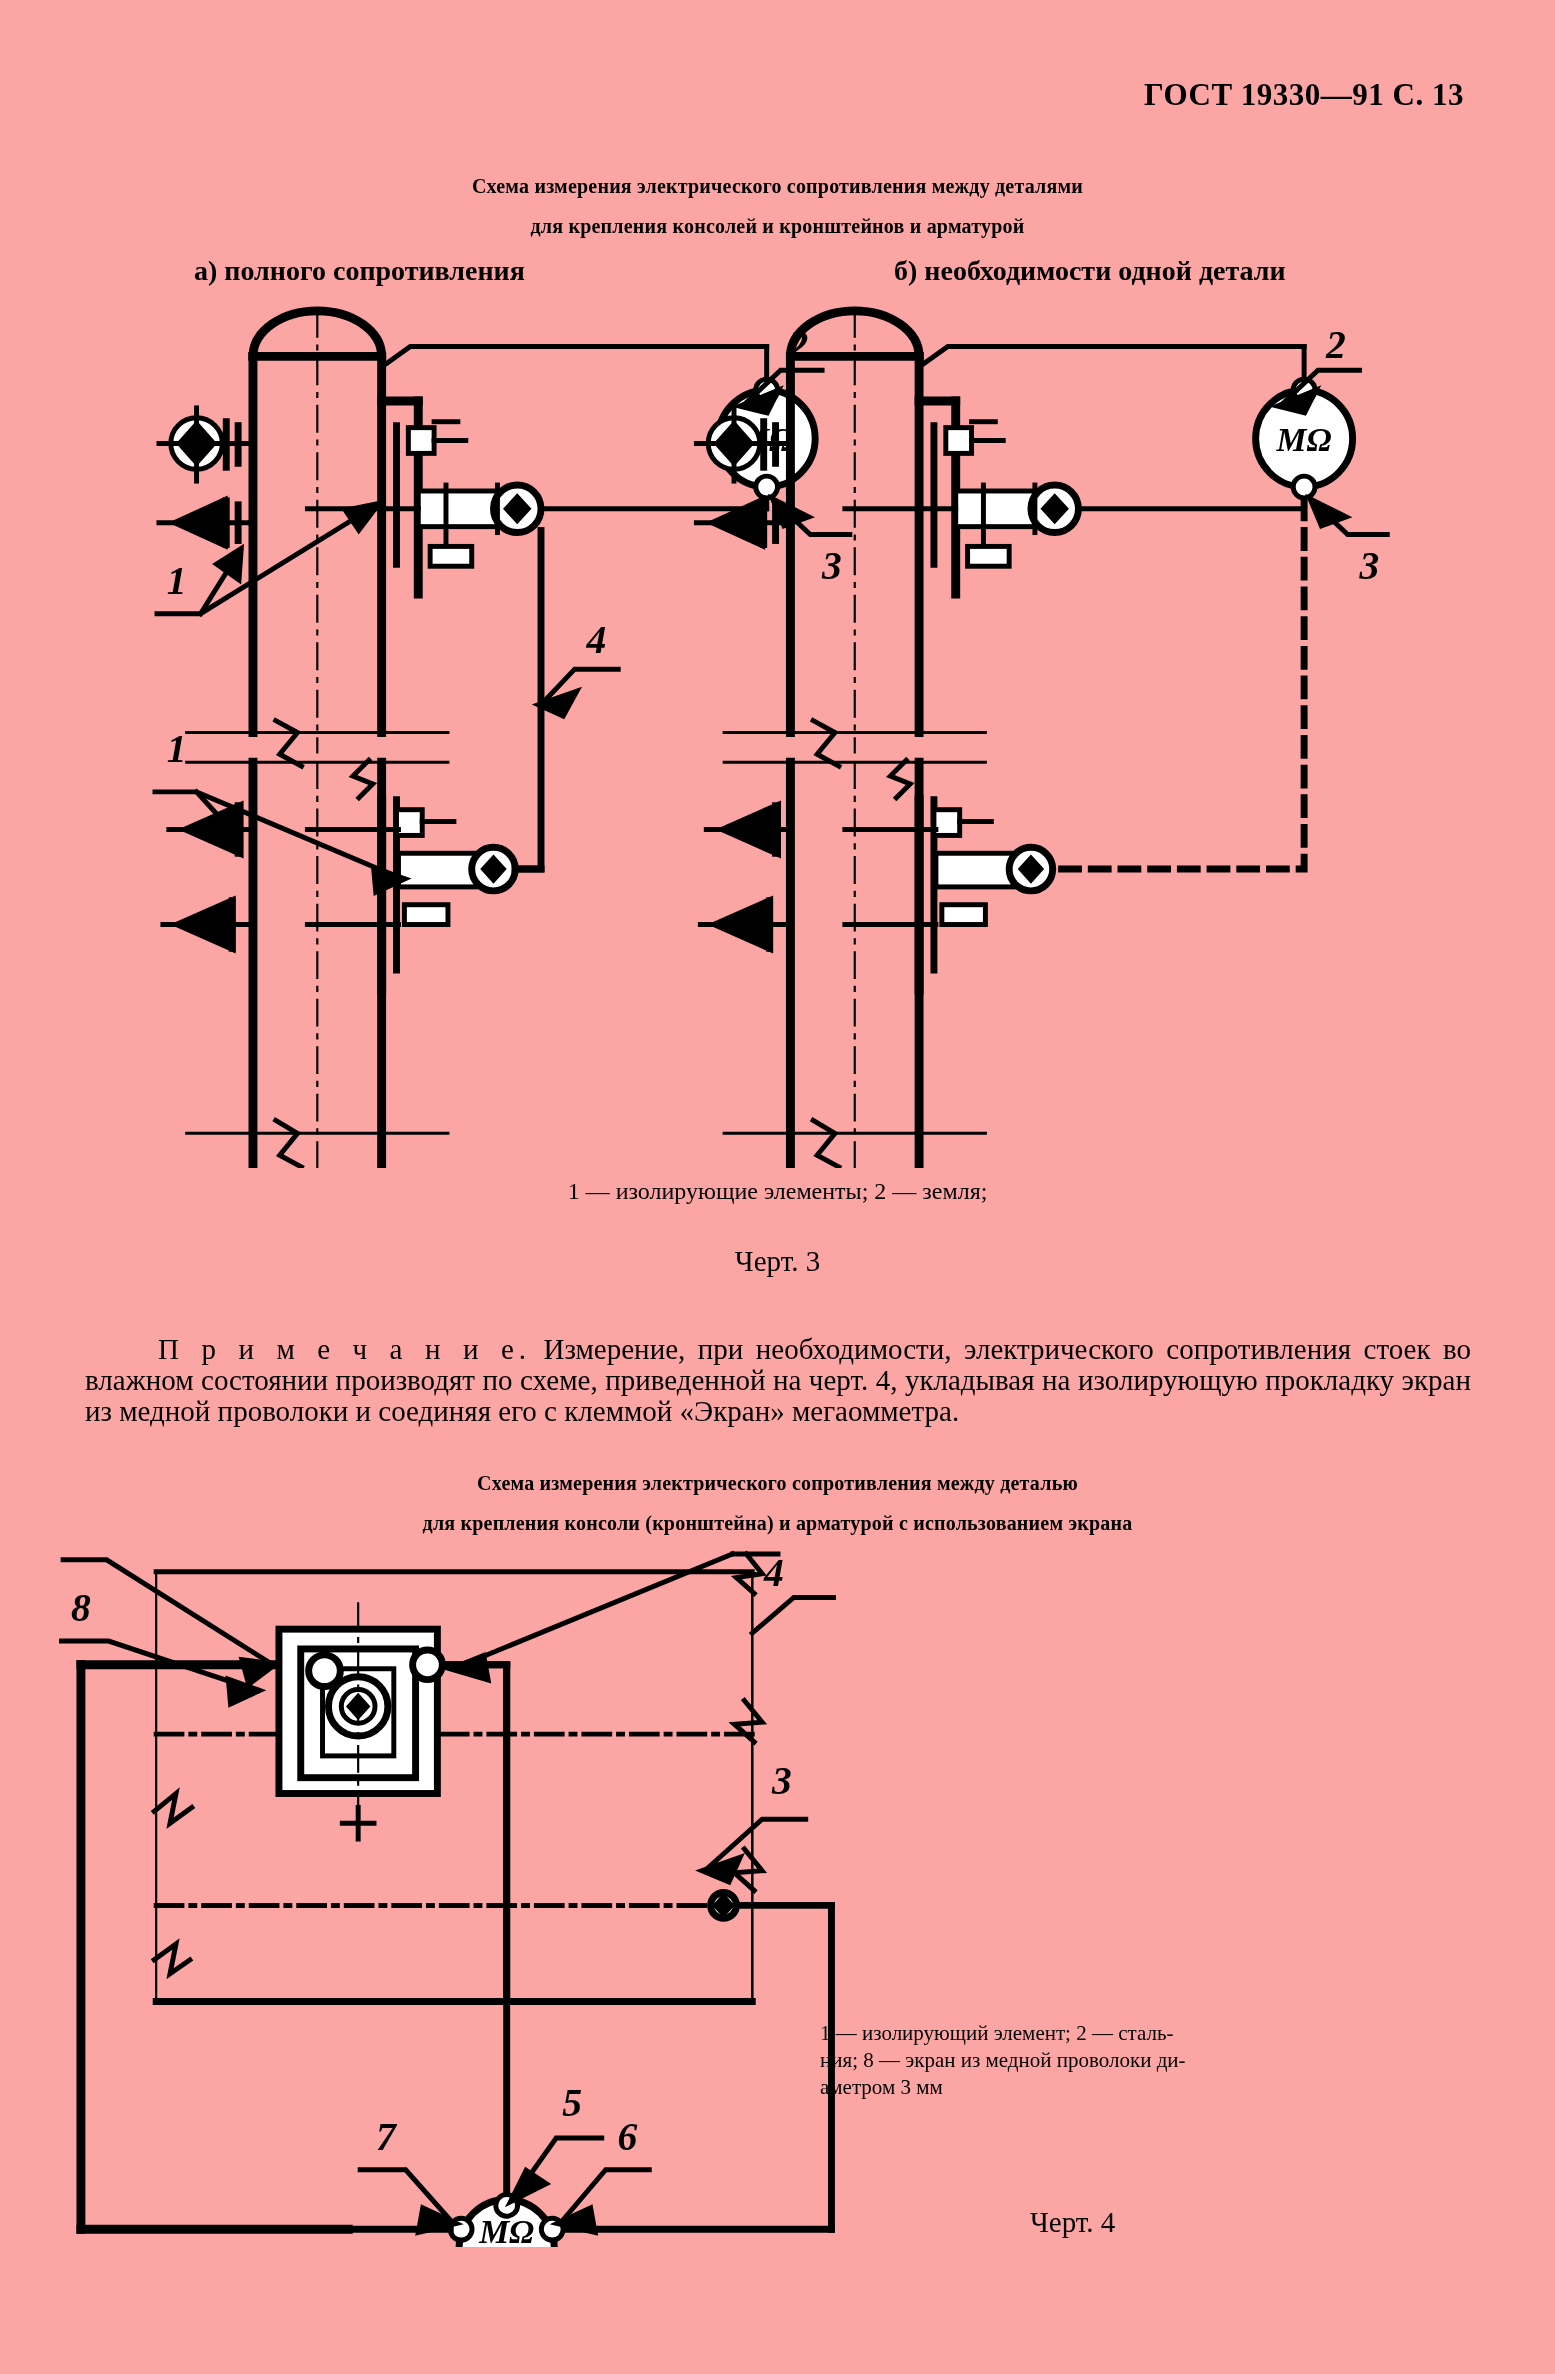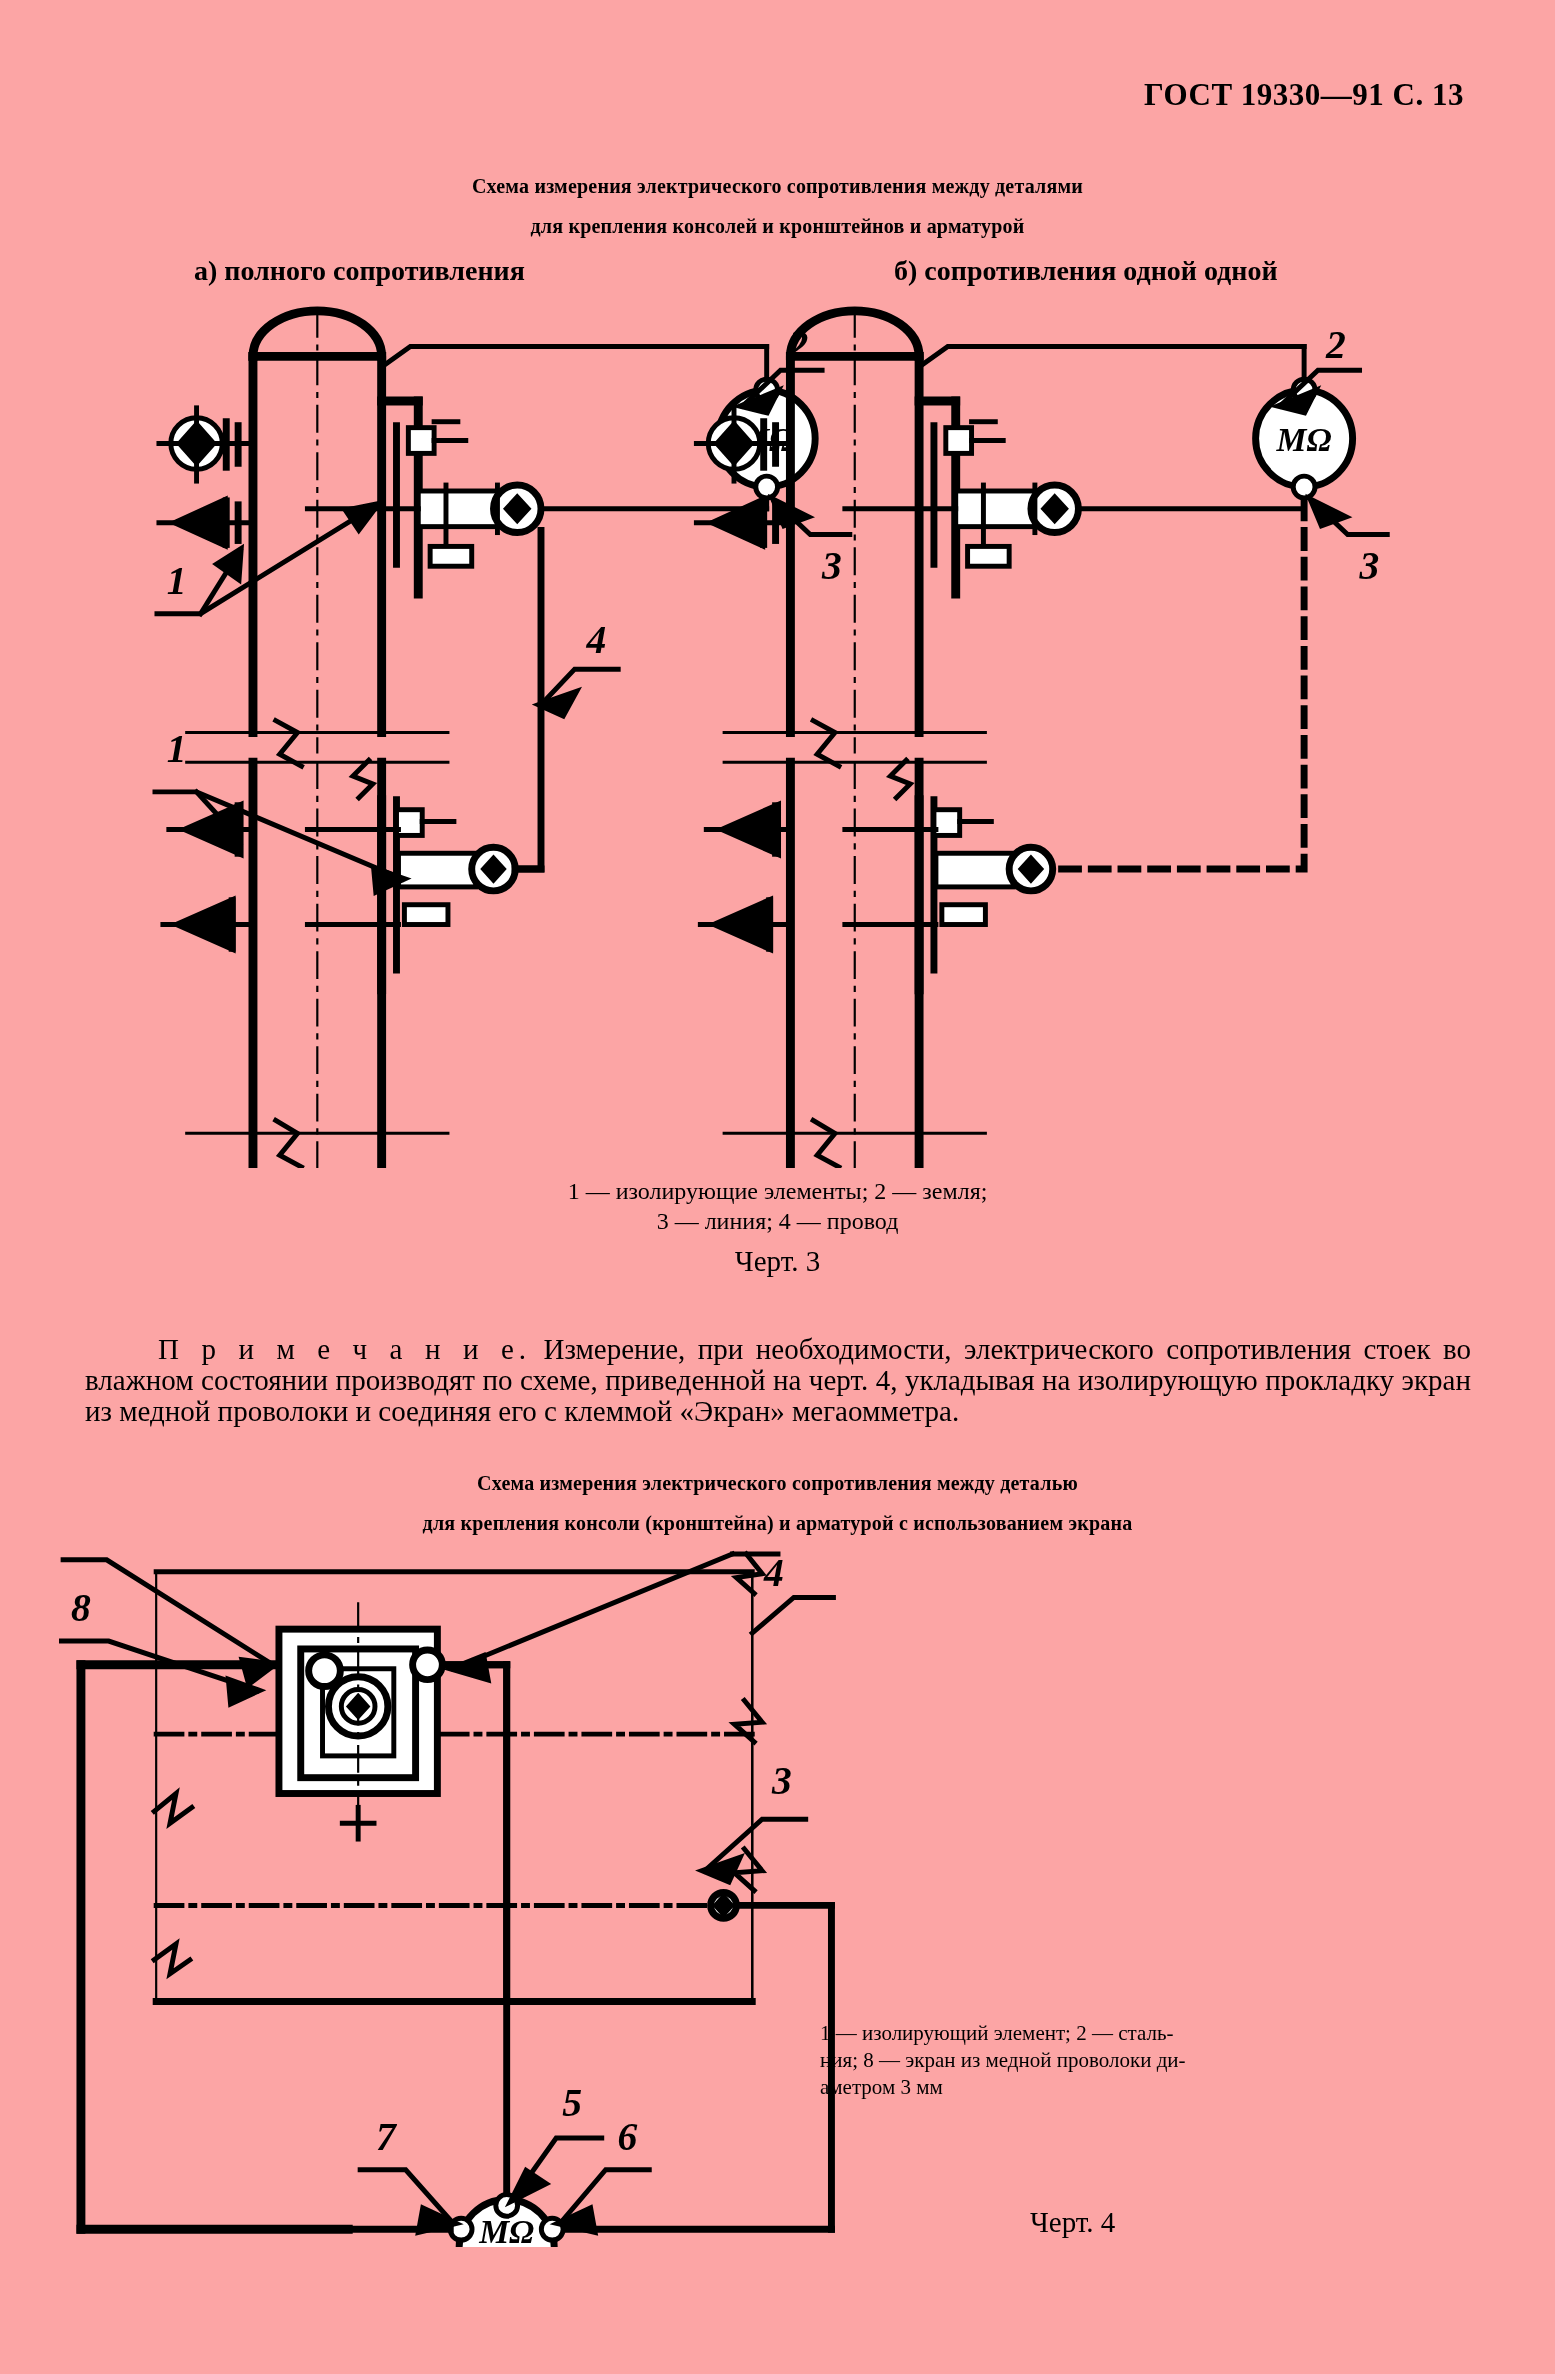--- a/index.html
+++ b/index.html
@@ -161,21 +161,21 @@
 
   <div class="doc-header">ГОСТ 19330—91 С. 13</div>
 
   <div class="title-block" id="fig3-title">
     <div>Схема измерения электрического сопротивления между деталями</div>
     <div>для крепления консолей и кронштейнов и арматурой</div>
   </div>
 
   <div class="subtitle-row">
     <span class="subtitle-a">а) полного сопротивления</span>
-    <span class="subtitle-b">б) сопротивления одной одной</span>
+    <span class="subtitle-b">б) необходимости одной детали</span>
   </div>
 
   <svg id="fig3-svg" width="1267" height="871" viewBox="0 0 1280 880">
 
     <g>
 
       <g>
 
         <path class="ln w4" d="M105 60 A65 46 0 0 1 235 60"></path>
         <line class="ln w4" x1="105" y1="60" x2="235" y2="60"></line>
@@ -405,21 +405,20 @@
       </g>
 
       <g>
         <path class="ln w3 dash" d="M624 206 V578 H370"></path>
       </g>
     </g>
   </svg>
 
   <div class="fig-legend" id="fig3-legend">
     <div>1 — изолирующие элементы; 2 — земля;</div>
-    <div>3 — линия; 4 — провод</div>
   </div>
   <div class="fig-caption" id="fig3-caption">Черт. 3</div>
 
   <p id="note-para">
     <span class="note-sp">П р и м е ч а н и е.</span><span> Измерение, при необходимости, электрического сопротивления стоек во влажном состоянии производят по схеме, приведенной на черт. 4, укладывая на изолирующую прокладку экран из медной проволоки и соединяя его с клеммой «Экран» мегаомметра.</span>
   </p>
 
   <div class="title-block" id="fig4-title">
     <div>Схема измерения электрического сопротивления между деталью</div>
     <div>для крепления консоли (кронштейна) и арматурой с использованием экрана</div>

